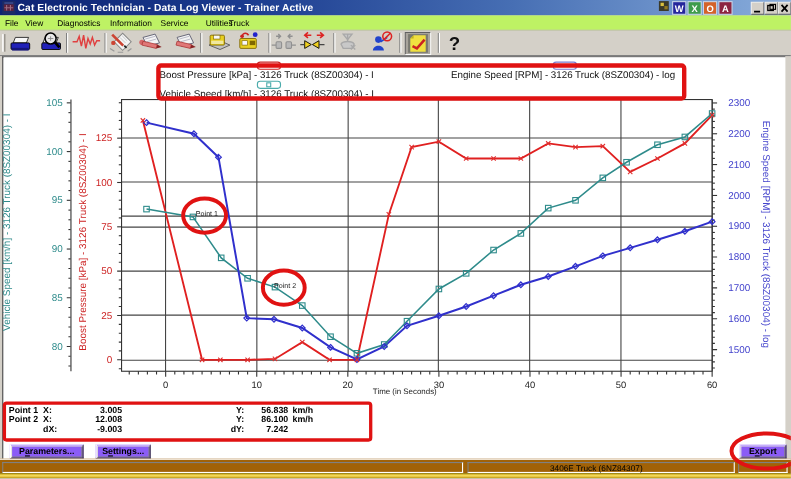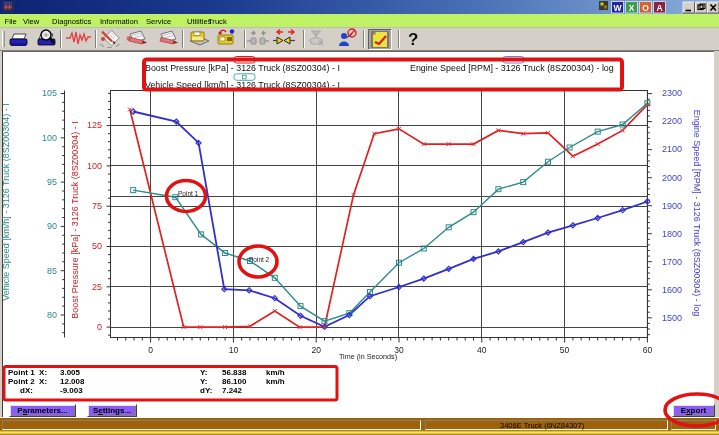--- a/index.html
+++ b/index.html
@@ -5,21 +5,21 @@
 html,body{width:719px;height:435px;overflow:hidden;font-family:"Liberation Sans",sans-serif;background:#d4d0c8;position:relative}
 .abs{position:absolute}
 #title{left:0;top:0;width:719px;height:14px;background:linear-gradient(90deg,#0e2372 0%,#1a3a8e 30%,#476fb4 65%,#8aaedc 100%)}
 #title .txt{left:16px;top:1.5px;color:#fff;font-size:9.3px;font-weight:bold;letter-spacing:0.1px;white-space:nowrap}
 #menu{left:0;top:14px;width:719px;height:14px;background:#bef264;border-bottom:1px solid #c0bcb4}
 #menu span{position:absolute;top:3px;font-size:7.6px;color:#000;white-space:nowrap}
 #toolbar{left:0;top:28px;width:719px;height:23px;background:#d4d0c8;border-bottom:1px solid #808080}
 #content{left:2px;top:51px;width:712px;height:366px;background:#fff;border-left:1px solid #404040;border-top:1px solid #6a6a6a}
 #readout{font-size:8px;font-weight:bold;color:#000}
 #readout div{position:absolute;white-space:nowrap}
-.ra{}
+.ra{text-align:right}
 .btn{position:absolute;background:#8b5cf6;border:1px solid;border-color:#fff #404040 #404040 #fff;box-shadow:inset 1px 1px 0 #e6e3de,inset -1px -1px 0 #808080;font-size:8px;font-weight:bold;color:#000;text-align:center;font-family:"Liberation Sans",sans-serif}
 #status{left:0;top:417px;width:719px;height:13px;background:#a16207;border-top:1px solid #fff}
 .panel{position:absolute;top:2px;height:10px;border:1px solid;border-color:#808080 #fff #fff #808080}
 #status .st{position:absolute;top:3px;font-size:7.5px;color:#000}
 #ybar{left:0;top:430px;width:719px;height:5px;background:linear-gradient(180deg,#7a6a10 0%,#d4b22a 22%,#f8e061 50%,#d4ac24 80%,#8a7214 100%)}
 svg text{font-family:"Liberation Sans",sans-serif}
 .tc{fill:#2e8b8b;font-size:9px}
 .rc{fill:#cc2222;font-size:9px}
 .bc{fill:#4343cc;font-size:9px}
 .kc{fill:#222;font-size:8.5px}
@@ -58,20 +58,21 @@
         <path d="M707 2 L707 13 L695.5 13" stroke="#606060" fill="none"></path>
       <rect x="707.5" y="2" width="11.5" height="11" fill="#d4d0c8"></rect>
         <path d="M707.5 13 L707.5 2 L719 2" stroke="#f0efec" fill="none"></path>
         <path d="M719 2 L719 13 L707.5 13" stroke="#606060" fill="none"></path>
       <line x1="685.5" y1="10.5" x2="691" y2="10.5" stroke="#000" stroke-width="1.6"></line>
       <rect x="698" y="5" width="5" height="4.5" fill="none" stroke="#000" stroke-width="1.2"></rect>
       <rect x="700" y="4" width="5" height="4.5" fill="none" stroke="#000" stroke-width="1"></rect>
       <path d="M710.5 4.5 L716 10.5 M716 4.5 L710.5 10.5" stroke="#000" stroke-width="1.6"></path>
     </g>
   </svg>
+  <div class="abs txt">Cat Electronic Technician - Data Log Viewer - Trainer Active</div>
 </div>
 <div id="menu" class="abs">
   <span style="left:4.5px">File</span>
     <span style="left:23px">View</span>
     <span style="left:52px">Diagnostics</span>
     <span style="left:100px">Information</span>
     <span style="left:146px">Service</span>
     <span style="left:187px">Utilities</span>
     <span style="left:208px">Truck</span>
 </div>

